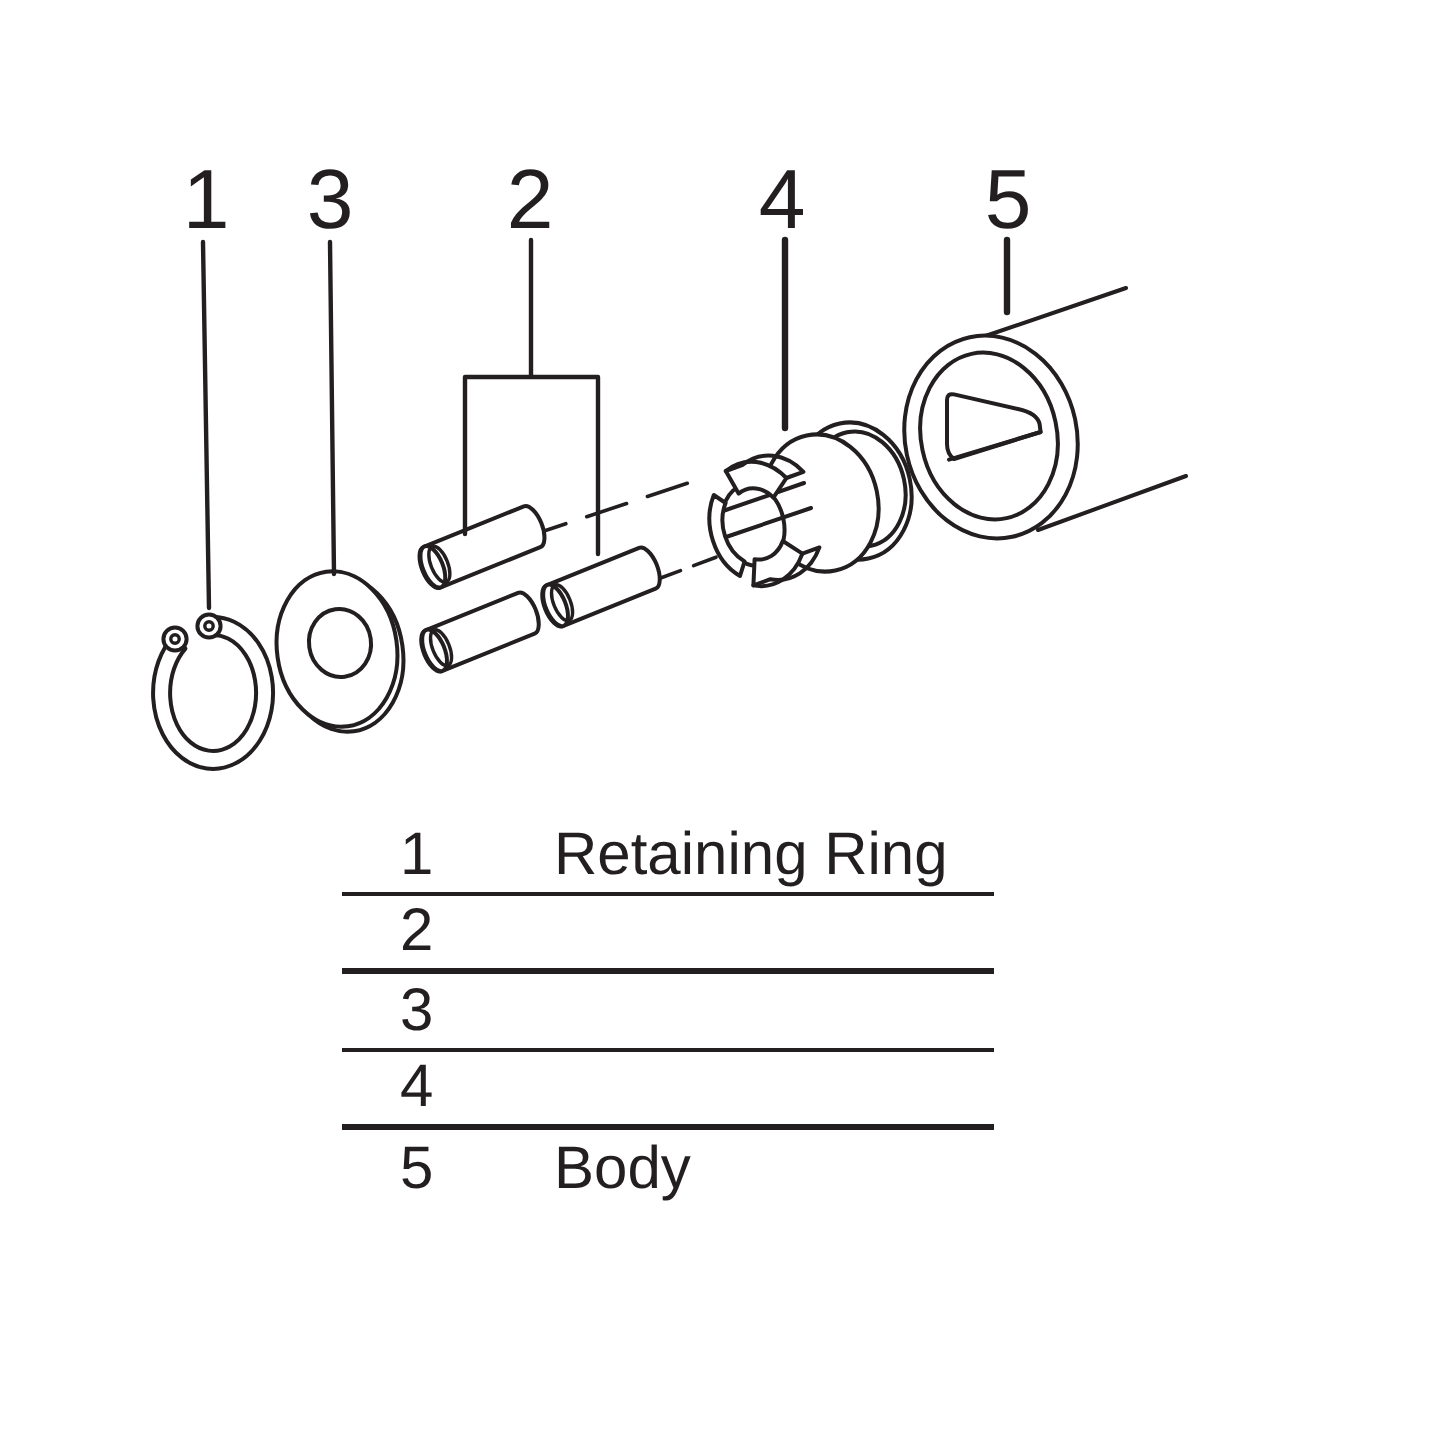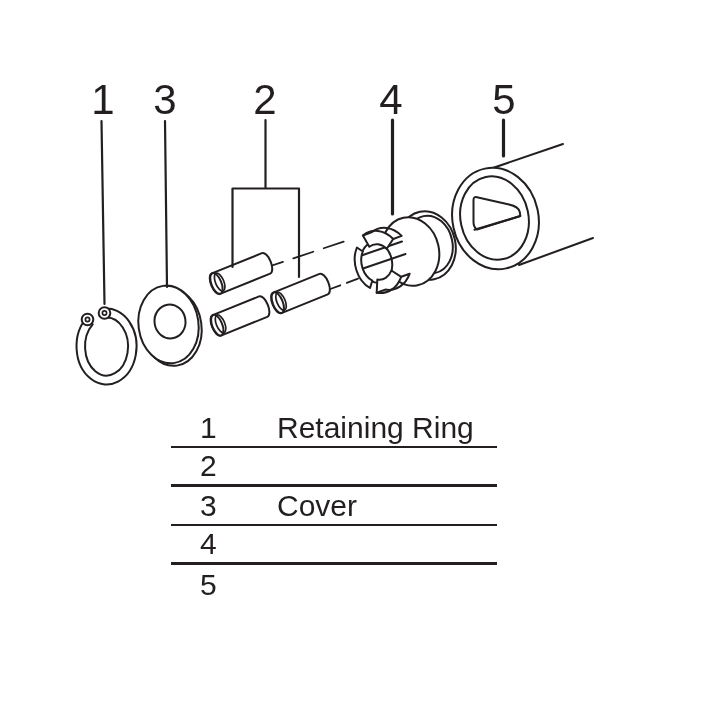--- a/index.html
+++ b/index.html
@@ -129,23 +129,23 @@
   <div id="parts-table">
     <div class="ptrow thin">
       <span class="pt-num">1</span>
       <span class="pt-name">Retaining Ring</span>
     </div>
     <div class="ptrow thick">
       <span class="pt-num">2</span>
     </div>
     <div class="ptrow thin">
       <span class="pt-num">3</span>
-      <span class="pt-name">Cover</span>
     </div>
     <div class="ptrow thick">
       <span class="pt-num">4</span>
     </div>
     <div class="ptrow">
       <span class="pt-num">5</span>
+      <span class="pt-name">Body</span>
     </div>
   </div>
 
 </div>
 
 </body></html>

